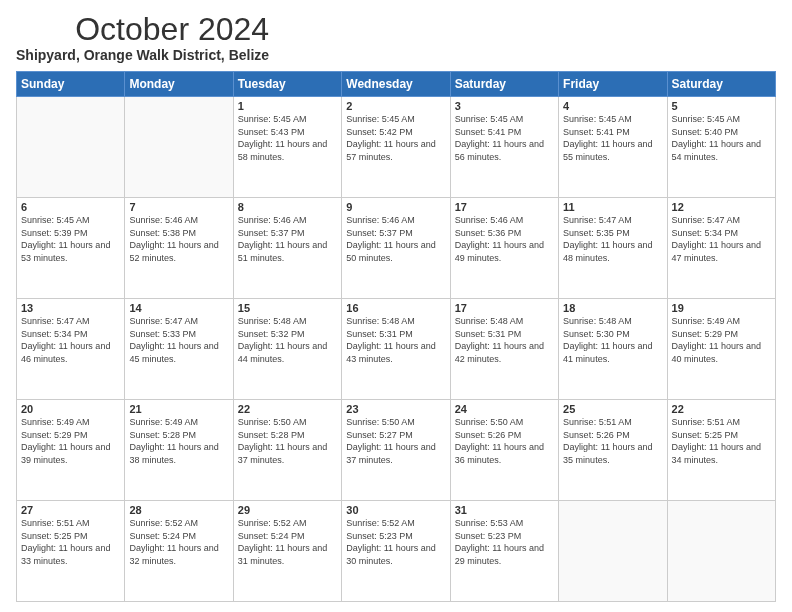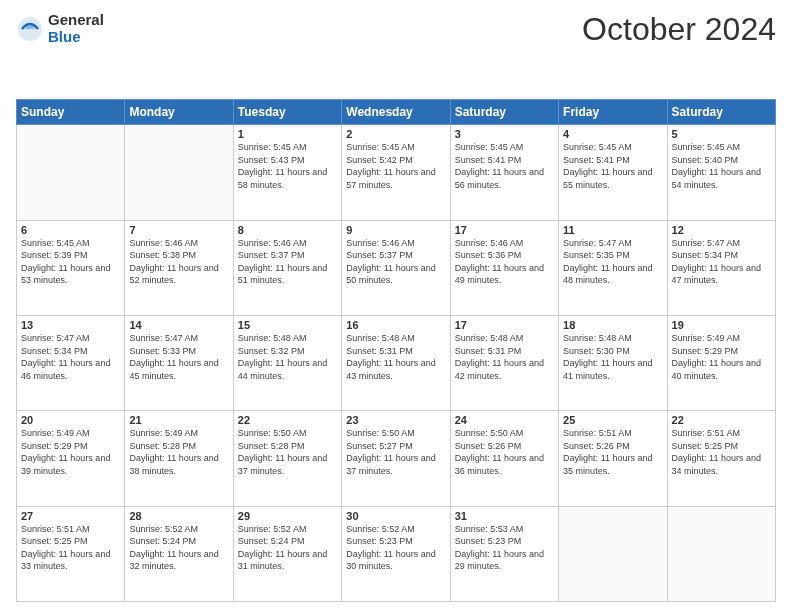--- a/index.html
+++ b/index.html
@@ -58,21 +58,20 @@
     }
     .location {
       font-size: 14px;
       color: #333;
       font-weight: bold;
     }
     .calendar {
       width: 100%;
       border-collapse: collapse;
       flex: 1;
-      margin-top: 44px;
     }
     .calendar th {
       background-color: #2c6eb5;
       color: #fff;
       font-size: 12px;
       font-weight: bold;
       padding: 5px 4px;
       text-align: left;
       border: 1px solid #5a90d0;
     }
@@ -98,33 +97,23 @@
     }
     .empty-cell {
       background: #f9f9f9;
     }
   </style>
 </head>
 <body>
 
 <div class="page">
   <div class="header">
-    <div class="logo">
-      <svg class="logo-icon" viewBox="0 0 28 28">
-        <circle cx="14" cy="14" r="12" fill="#1a6dbd" opacity="0.15"></circle>
-        <path d="M6 14 Q14 4 22 14" stroke="#1a6dbd" stroke-width="2.5" fill="none"></path>
-        <path d="M10 14 Q14 8 18 14" stroke="#1a6dbd" stroke-width="2" fill="#1a6dbd" opacity="0.4"></path>
-      </svg>
-      <div class="logo-text">
-        <span class="logo-general">General</span>
-        <span class="logo-blue">Blue</span>
-      </div>
-    </div>
     <div class="title-block">
       <div class="month-title">October 2024</div>
+      <div class="location">Shipyard, Orange Walk District, Belize</div>
     </div>
   </div>
 
   <table class="calendar">
     <thead>
       <tr>
         <th>Sunday</th>
         <th>Monday</th>
         <th>Tuesday</th>
         <th>Wednesday</th>

